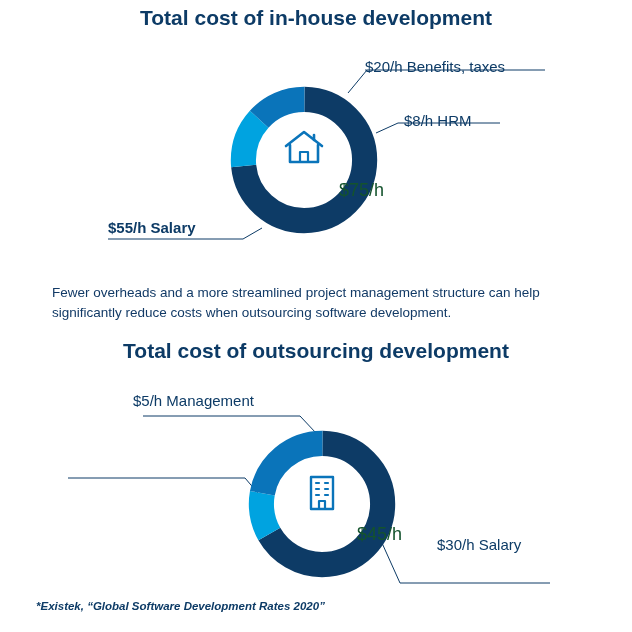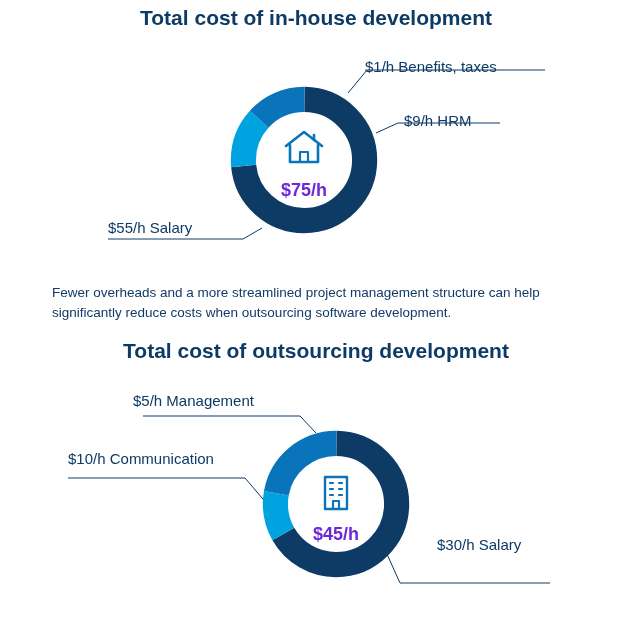--- a/index.html
+++ b/index.html
@@ -29,31 +29,31 @@
     color: #0d3b66;
     letter-spacing: 0px;
   }
   #title-inhouse { top: 6px; }
   #title-outsourcing { top: 339px; }
 
   .donut-wrap {
     position: absolute;
   }
   #donut-inhouse { left: 224px; top: 80px; width: 160px; height: 160px; }
-  #donut-outsourcing { left: 256px; top: 424px; width: 160px; height: 160px; }
+  #donut-outsourcing { left: 242px; top: 424px; width: 160px; height: 160px; }
 
   .donut-svg { display: block; }
 
   .center-value {
     position: absolute;
     width: 100%;
-    text-align: center;
+    text-align: right;
     font-size: 18px;
-    font-weight: bold;
-    color: #6d28d9;
+    font-weight: normal;
+    color: #14532d;
   }
   #donut-inhouse .center-value { top: 100px; }
   #donut-outsourcing .center-value { top: 100px; }
 
   .center-icon {
     position: absolute;
     left: 0;
     width: 100%;
     text-align: center;
     top: 48px;
@@ -118,25 +118,25 @@
       <svg width="44" height="40" viewBox="0 0 44 40" fill="none">
         <path d="M4 18 L22 4 L40 18" stroke="#0a74ba" stroke-width="2.6" stroke-linecap="round" stroke-linejoin="round"></path>
         <path d="M8 17 L8 34 L36 34 L36 17" stroke="#0a74ba" stroke-width="2.6" stroke-linecap="round" stroke-linejoin="round"></path>
         <path d="M32 7 L32 12" stroke="#0a74ba" stroke-width="2.6" stroke-linecap="round"></path>
         <path d="M18 34 L18 24 L26 24 L26 34" stroke="#0a74ba" stroke-width="2.2" stroke-linejoin="round"></path>
       </svg>
     </div>
     <div class="center-value">$75/h</div>
   </div>
 
-  <div class="callout-label" style="left:365px; top:58px;">$1/h Benefits, taxes</div>
+  <div class="callout-label" style="left:365px; top:58px;">$20/h Benefits, taxes</div>
 
-  <div class="callout-label" style="left:404px; top:112px;">$9/h HRM</div>
+  <div class="callout-label" style="left:404px; top:112px;">$8/h HRM</div>
 
-  <div class="callout-label" style="left:108px; top:219px;">$55/h Salary</div>
+  <div class="callout-label" style="left:108px; top:219px;font-weight:bold;">$55/h Salary</div>
 
   <div class="body-text">Fewer overheads and a more streamlined project management structure can help significantly reduce costs when outsourcing software development.</div>
 
   <div class="chart-title" id="title-outsourcing">Total cost of outsourcing development</div>
 
   <svg class="leader" width="632" height="230" style="left:0; top:390px;" viewBox="0 0 632 230">
 
     <path d="M316 43 L300 26 L143 26" stroke="#0d3b66" stroke-width="1" fill="none"></path>
 
     <path d="M268 115 L245 88 L68 88" stroke="#0d3b66" stroke-width="1" fill="none"></path>
@@ -161,18 +161,18 @@
         <line x1="14" y1="23" x2="17" y2="23" stroke="#0a74ba" stroke-width="2.2" stroke-linecap="round"></line>
         <line x1="23" y1="23" x2="26" y2="23" stroke="#0a74ba" stroke-width="2.2" stroke-linecap="round"></line>
         <rect x="17" y="29" width="6" height="8" stroke="#0a74ba" stroke-width="2.2" stroke-linejoin="round"></rect>
       </svg>
     </div>
     <div class="center-value">$45/h</div>
   </div>
 
   <div class="callout-label" style="left:133px; top:392px;">$5/h Management</div>
 
-  <div class="callout-label" style="left:68px; top:450px;">$10/h Communication</div>
 
   <div class="callout-label" style="left:437px; top:536px;">$30/h Salary</div>
 
+  <div class="footnote">*Existek, “Global Software Development Rates 2020”</div>
 
 </div>
 
 </body></html>

